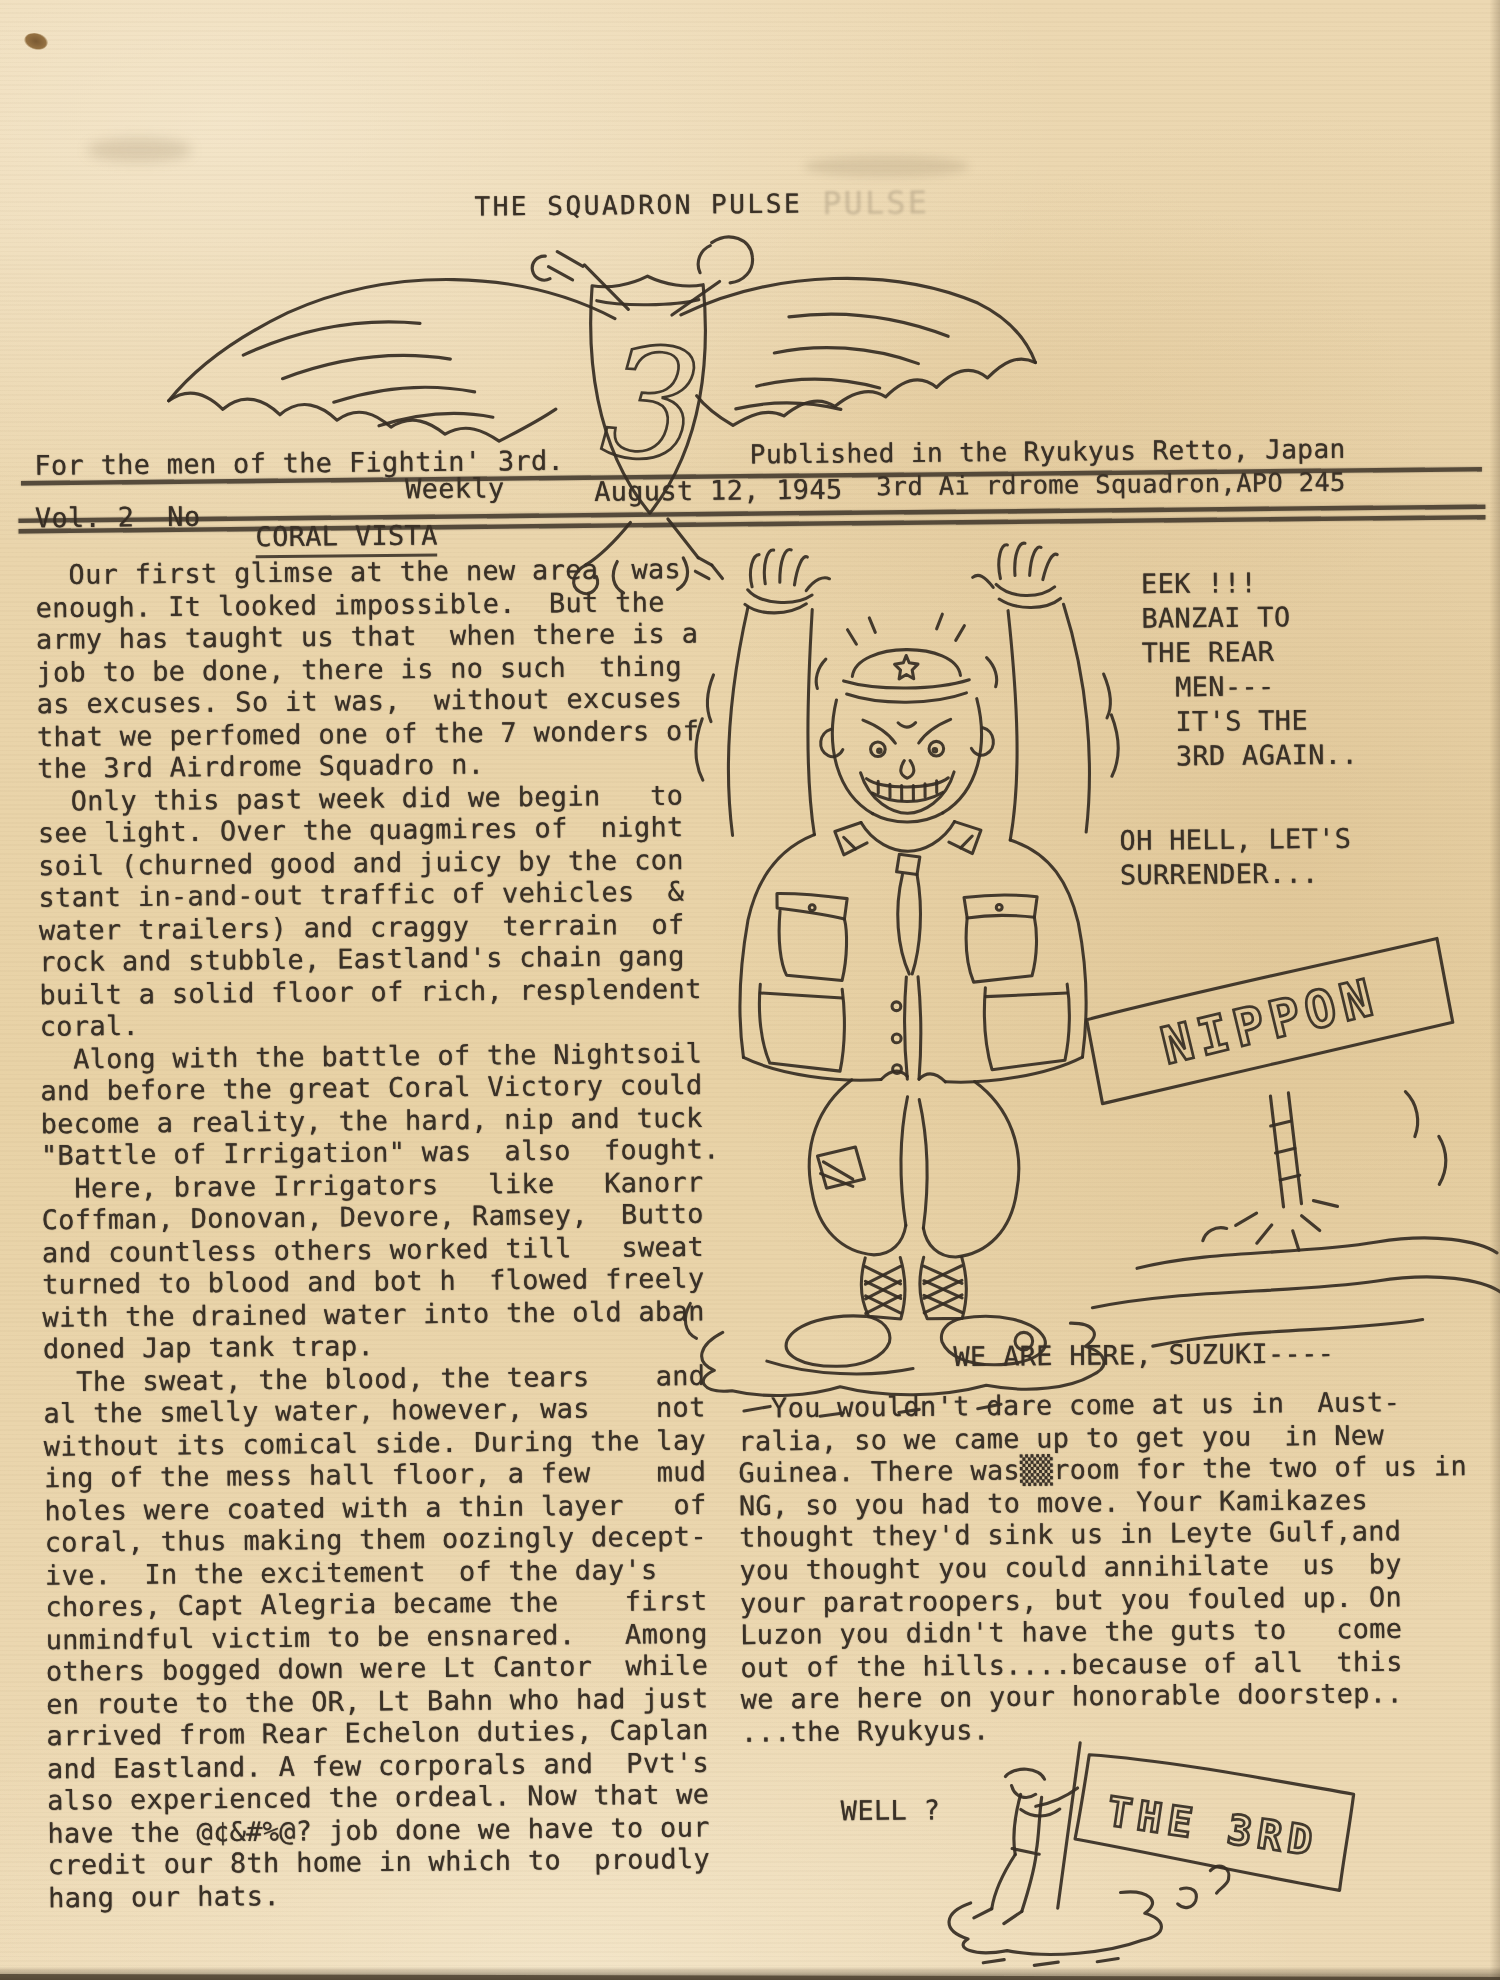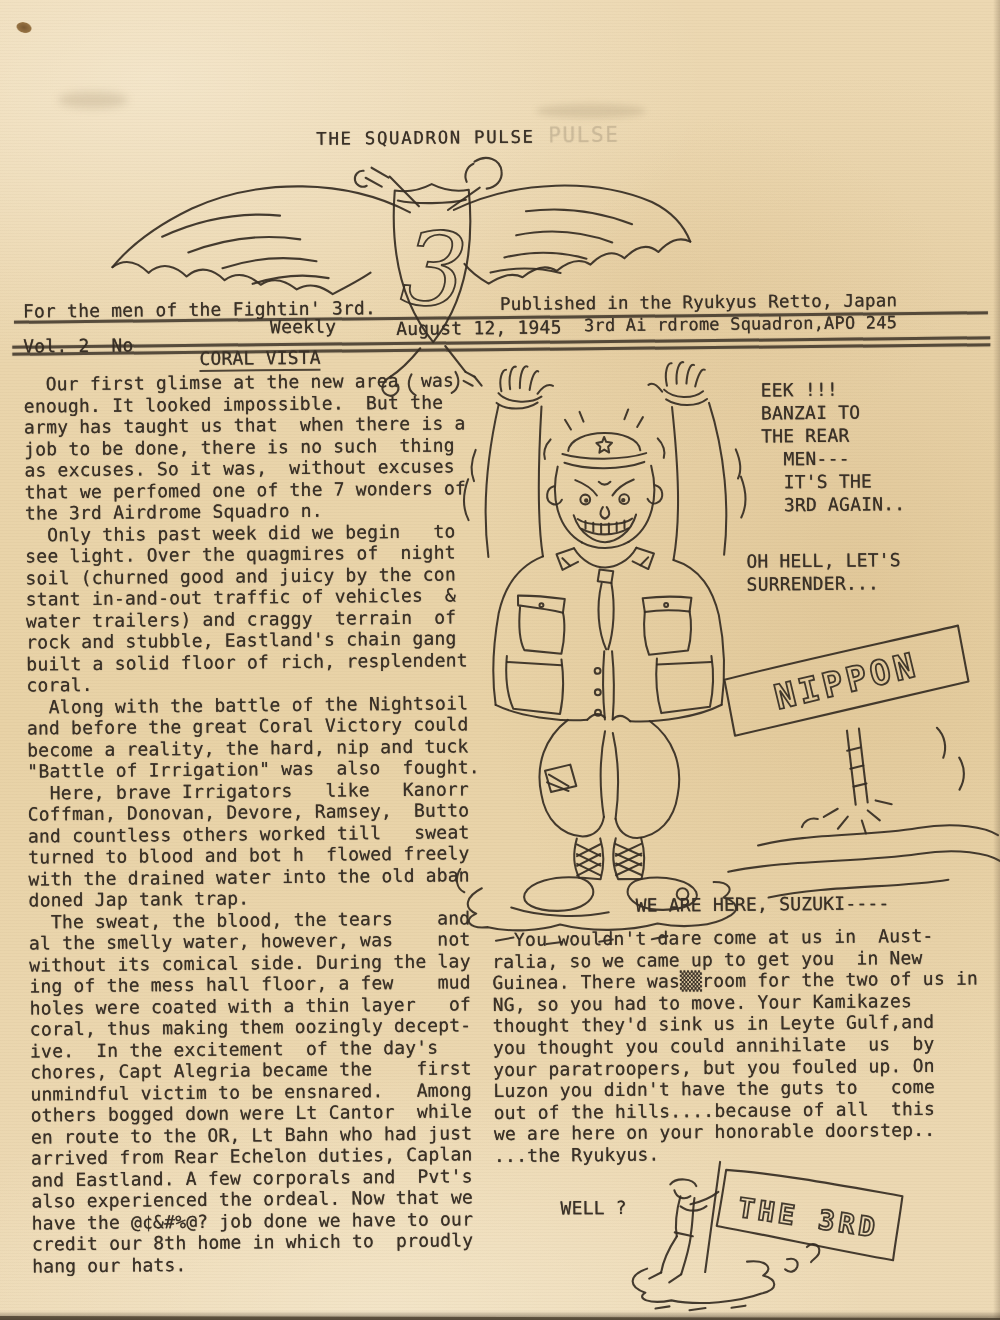--- a/index.html
+++ b/index.html
@@ -98,21 +98,21 @@
     <div class="t" style="left:502px;top:294px;font-size:17.5px;">Published in the Ryukyus Retto, Japan</div>
     <div class="rule" style="left:16px;top:316px;width:974px;"></div>
 
     <div class="t" style="left:25px;top:319px;margin-top:12px;">Vol. 2  No</div>
     <div class="t" style="left:272px;top:314px;">Weekly</div>
     <div class="t" style="left:398px;top:317px;">August 12, 1945</div>
     <div class="t" style="left:586px;top:316px;font-size:17px;">3rd Ai rdrome Squadron,APO 245</div>
     <div class="rule" style="left:14px;top:341px;width:978px;height:3px;"></div>
     <div class="rule" style="left:14px;top:348px;width:978px;"></div>
 
-    <div class="t" style="left:172px;top:345px;margin-left:29px;"><span class="uline">CORAL VISTA</span></div>
+    <div class="t" style="left:172px;top:345px;"><span class="uline">CORAL VISTA</span></div>
     <div class="t" style="left:25px;top:369px;">  Our first glimse at the new area  was
 enough. It looked impossible.  But the
 army has taught us that  when there is a
 job to be done, there is no such  thing
 as excuses. So it was,  without excuses
 that we perfomed one of the 7 wonders of
 the 3rd Airdrome Squadro n.
   Only this past week did we begin   to
 see light. Over the quagmires of  night
 soil (churned good and juicy by the con

